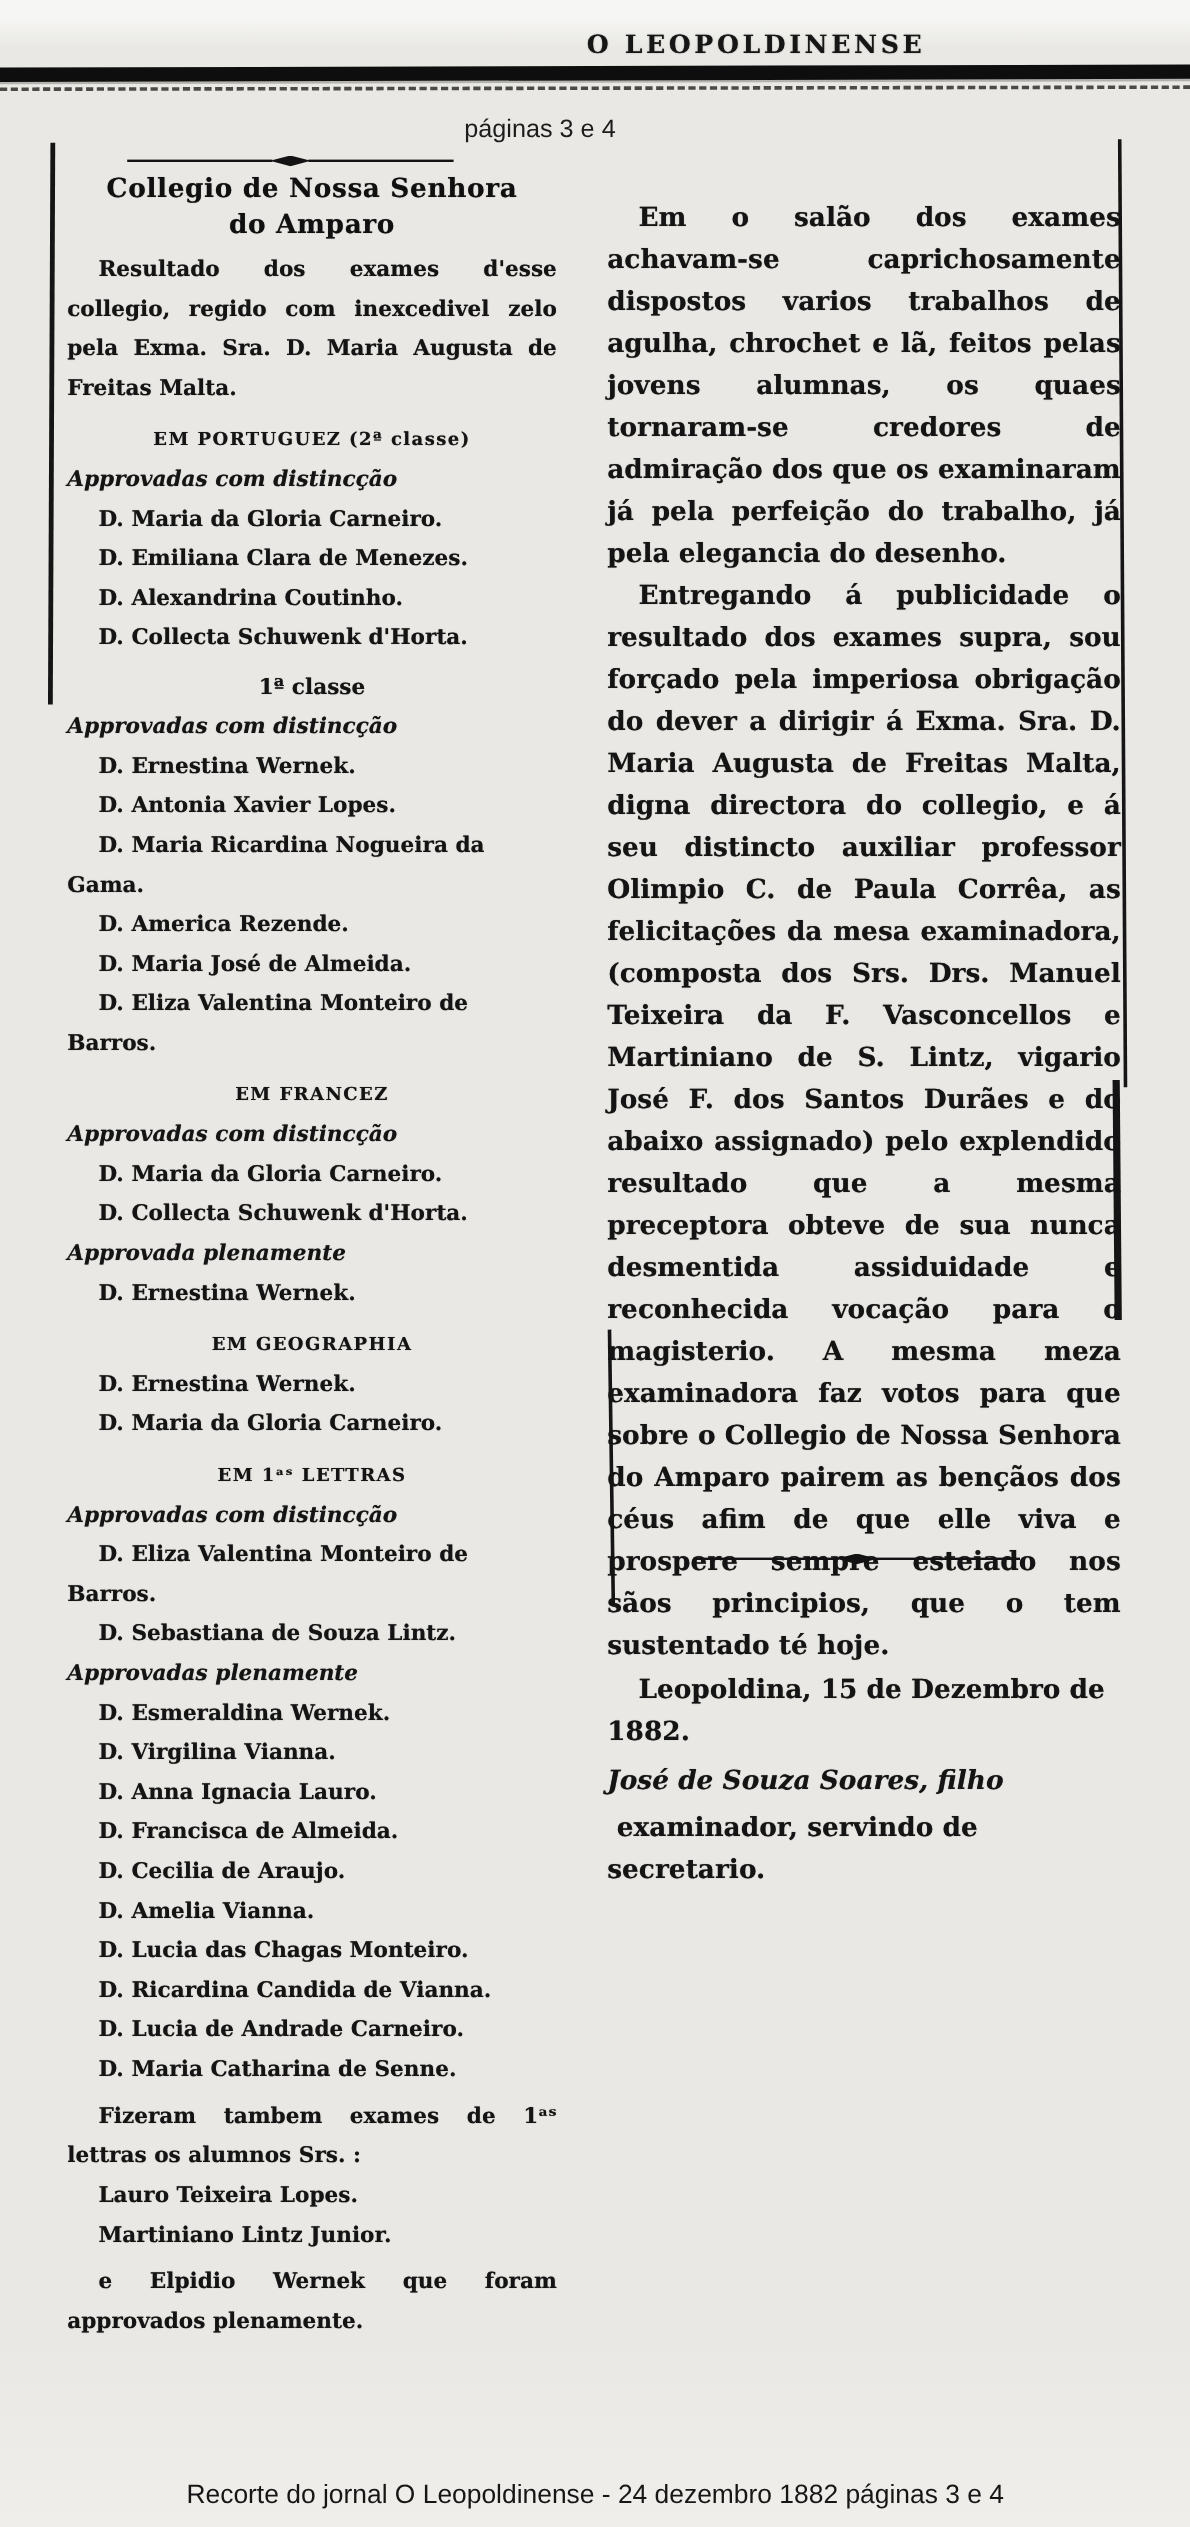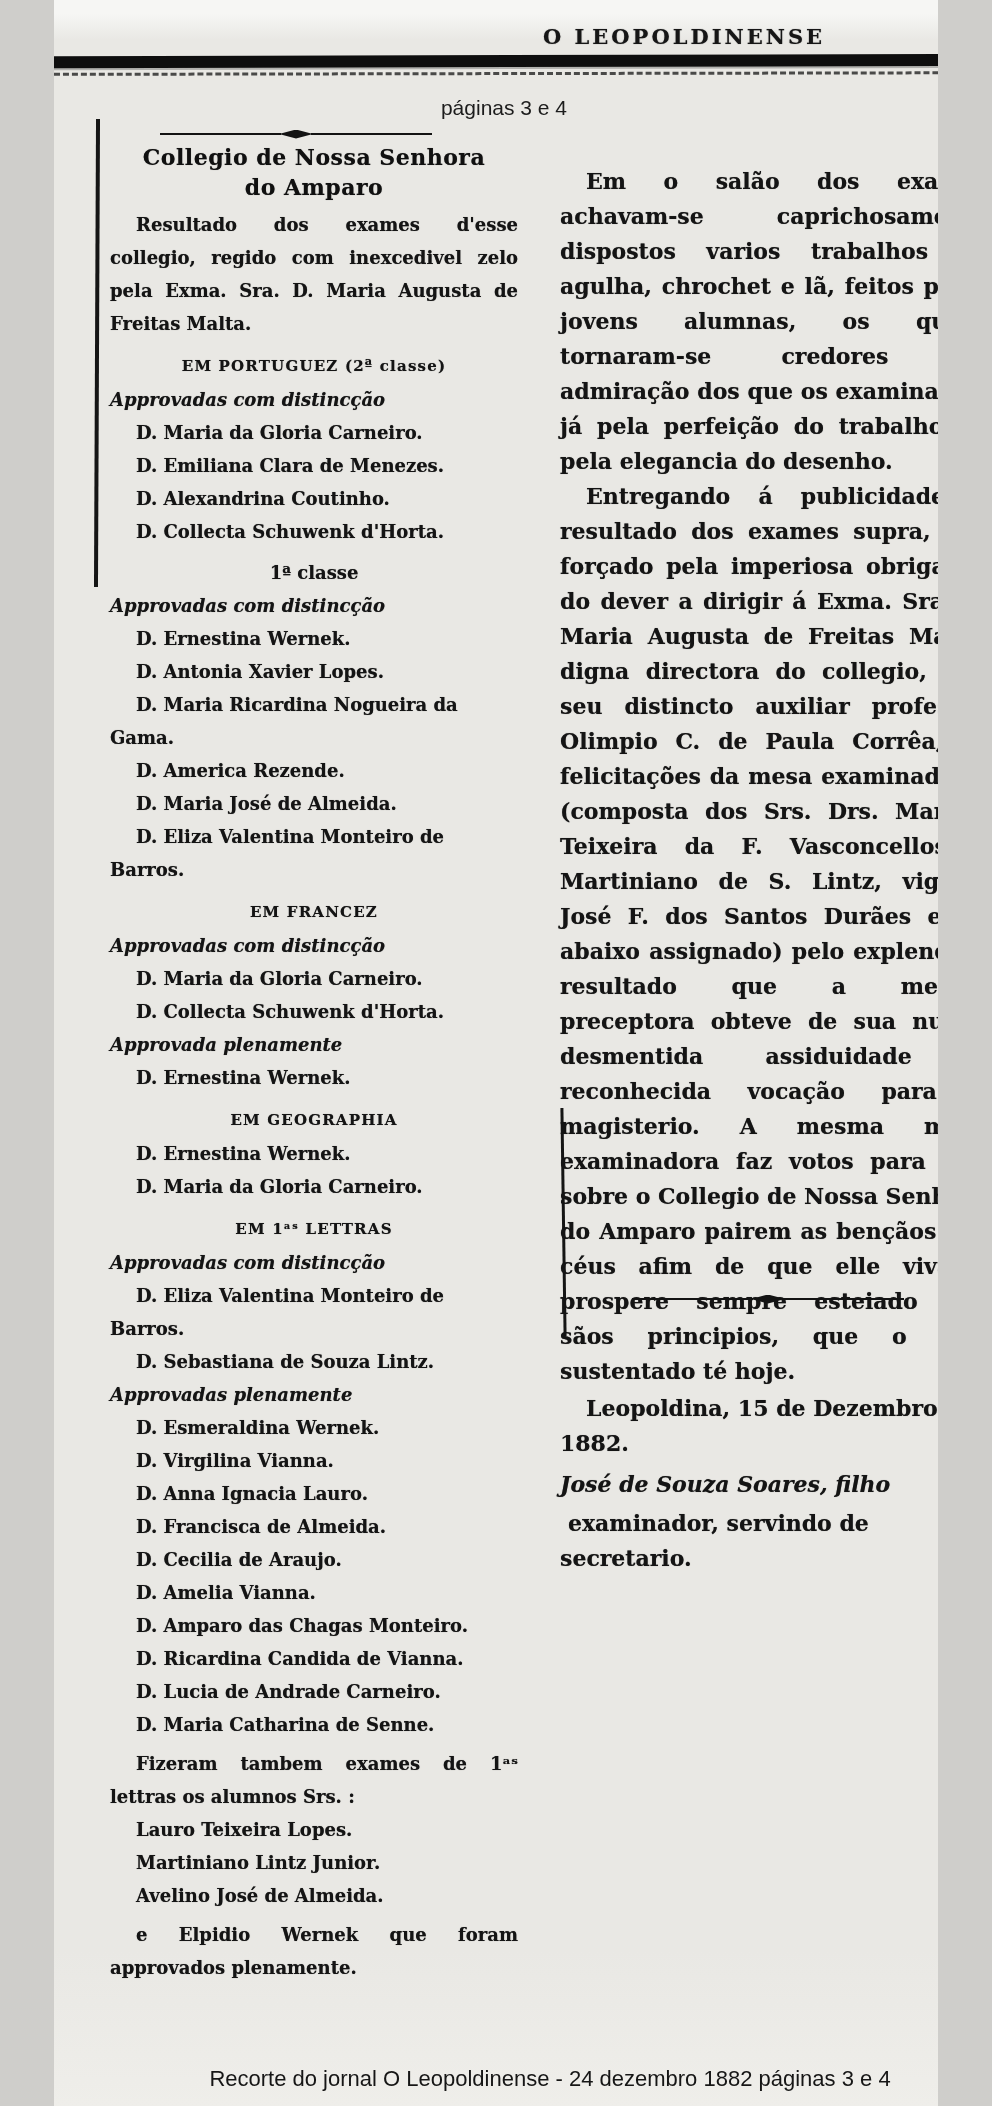--- a/index.html
+++ b/index.html
@@ -2,21 +2,21 @@
 <html><head>
 <meta charset="utf-8">
 <style>
   html,body{margin:0;padding:0;}
   body{
     background:#cfcecb;
     font-family:"DejaVu Serif","Liberation Serif",serif;
   }
   #page{
     position:relative;
-    width:884px;height:2106px;
+    width:992px;height:2106px;
     margin:0 auto;
     background:linear-gradient(180deg,#f6f6f4 0px,#f6f6f4 14px,#e9e8e4 40px,#e9e8e4 1950px,#efeeea 2106px);
     overflow:hidden;
     color:#141414;
   }
   
   .masthead{
     position:absolute;top:24px;left:470px;width:320px;
     text-align:center;
     font-size:21px;font-weight:bold;letter-spacing:3px;
@@ -136,28 +136,27 @@
         <div class="sec-ital">Approvadas com distincção</div>
         <div class="name-line">D. Eliza Valentina Monteiro de Barros.</div>
         <div class="name-line">D. Sebastiana de Souza Lintz.</div>
         <div class="sec-ital">Approvadas plenamente</div>
         <div class="name-line">D. Esmeraldina Wernek.</div>
         <div class="name-line">D. Virgilina Vianna.</div>
         <div class="name-line">D. Anna Ignacia Lauro.</div>
         <div class="name-line">D. Francisca de Almeida.</div>
         <div class="name-line">D. Cecilia de Araujo.</div>
         <div class="name-line">D. Amelia Vianna.</div>
-        <div class="name-line">D. Amparo das Chagas Monteiro.</div>
+        <div class="name-line">D. Lucia das Chagas Monteiro.</div>
         <div class="name-line">D. Ricardina Candida de Vianna.</div>
         <div class="name-line">D. Lucia de Andrade Carneiro.</div>
         <div class="name-line">D. Maria Catharina de Senne.</div>
         <div class="para">Fizeram tambem exames de 1ᵃˢ lettras os alumnos Srs. :</div>
         <div class="name-line">Lauro Teixeira Lopes.</div>
         <div class="name-line">Martiniano Lintz Junior.</div>
-        <div class="name-line">Avelino José de Almeida.</div>
         <div class="para">e Elpidio Wernek que foram approvados plenamente.</div>
       </div>
   </div>
 
   <div class="col" id="right-col">
     <div id="right-paras">
         <div class="rpara">Em o salão dos exames achavam-se caprichosamente dispostos varios trabalhos de agulha, chrochet e lã, feitos pelas jovens alumnas, os quaes tornaram-se credores de admiração dos que os examinaram já pela perfeição do trabalho, já pela elegancia do desenho.</div>
         <div class="rpara">Entregando á publicidade o resultado dos exames supra, sou forçado pela imperiosa obrigação do dever a dirigir á Exma. Sra. D. Maria Augusta de Freitas Malta, digna directora do collegio, e á seu distincto auxiliar professor Olimpio C. de Paula Corrêa, as felicitações da mesa examinadora, (composta dos Srs. Drs. Manuel Teixeira da F. Vasconcellos e Martiniano de S. Lintz, vigario José F. dos Santos Durães e do abaixo assignado) pelo explendido resultado que a mesma preceptora obteve de sua nunca desmentida assiduidade e reconhecida vocação para o magisterio. A mesma meza examinadora faz votos para que sobre o Collegio de Nossa Senhora do Amparo pairem as bençãos dos céus afim de que elle viva e prospere sempre esteiado nos sãos principios, que o tem sustentado té hoje.</div>
       </div>
     <div class="dateline">Leopoldina, 15 de Dezembro de 1882.</div>

